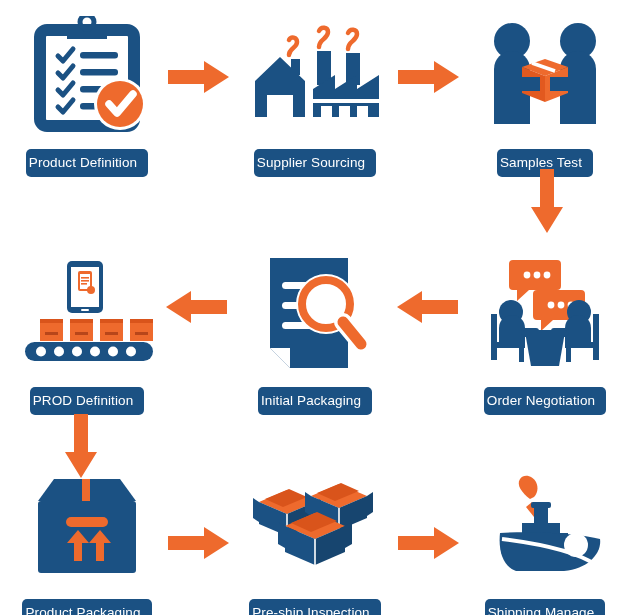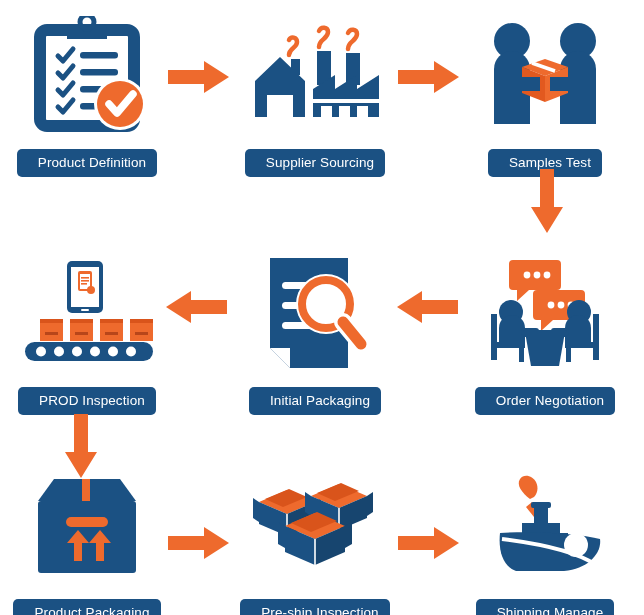--- a/index.html
+++ b/index.html
@@ -40,21 +40,21 @@
   }
   .node-art svg { display: block; }
 
   .node-label {
     display: inline-block;
     background: #1B5183;
     color: #ffffff;
     font-size: 13.5px;
     line-height: 1;
     letter-spacing: .1px;
-    padding: 7px 11px 8px 21px;
+    padding: 7px 11px 8px 3px;
     border-radius: 5px;
     white-space: nowrap;
     text-align: center;
   }
 
   
   .arrow {
     position: absolute;
   }
   .arrow svg { display: block; }
@@ -200,21 +200,21 @@
 
         <rect x="8" y="83" width="128" height="19" rx="9.5" fill="#1B5183"></rect>
         <circle cx="24" cy="92.5" r="5" fill="#ffffff"></circle>
         <circle cx="42" cy="92.5" r="5" fill="#ffffff"></circle>
         <circle cx="60" cy="92.5" r="5" fill="#ffffff"></circle>
         <circle cx="78" cy="92.5" r="5" fill="#ffffff"></circle>
         <circle cx="96" cy="92.5" r="5" fill="#ffffff"></circle>
         <circle cx="114" cy="92.5" r="5" fill="#ffffff"></circle>
       </svg>
     </div>
-    <div class="node-label">PROD Inspection</div>
+    <div class="node-label">PROD Definition</div>
   </div>
 
   <div class="arrow" style="left:163px; top:288px;">
     <svg width="66" height="38" viewBox="0 0 66 38">
       <path d="M64 12 h-36 v-9 l-25 16 l25 16 v-9 h36 z" fill="#EE6A2D"></path>
     </svg>
   </div>
 
   <div class="node r2 c2">
     <div class="node-art">

